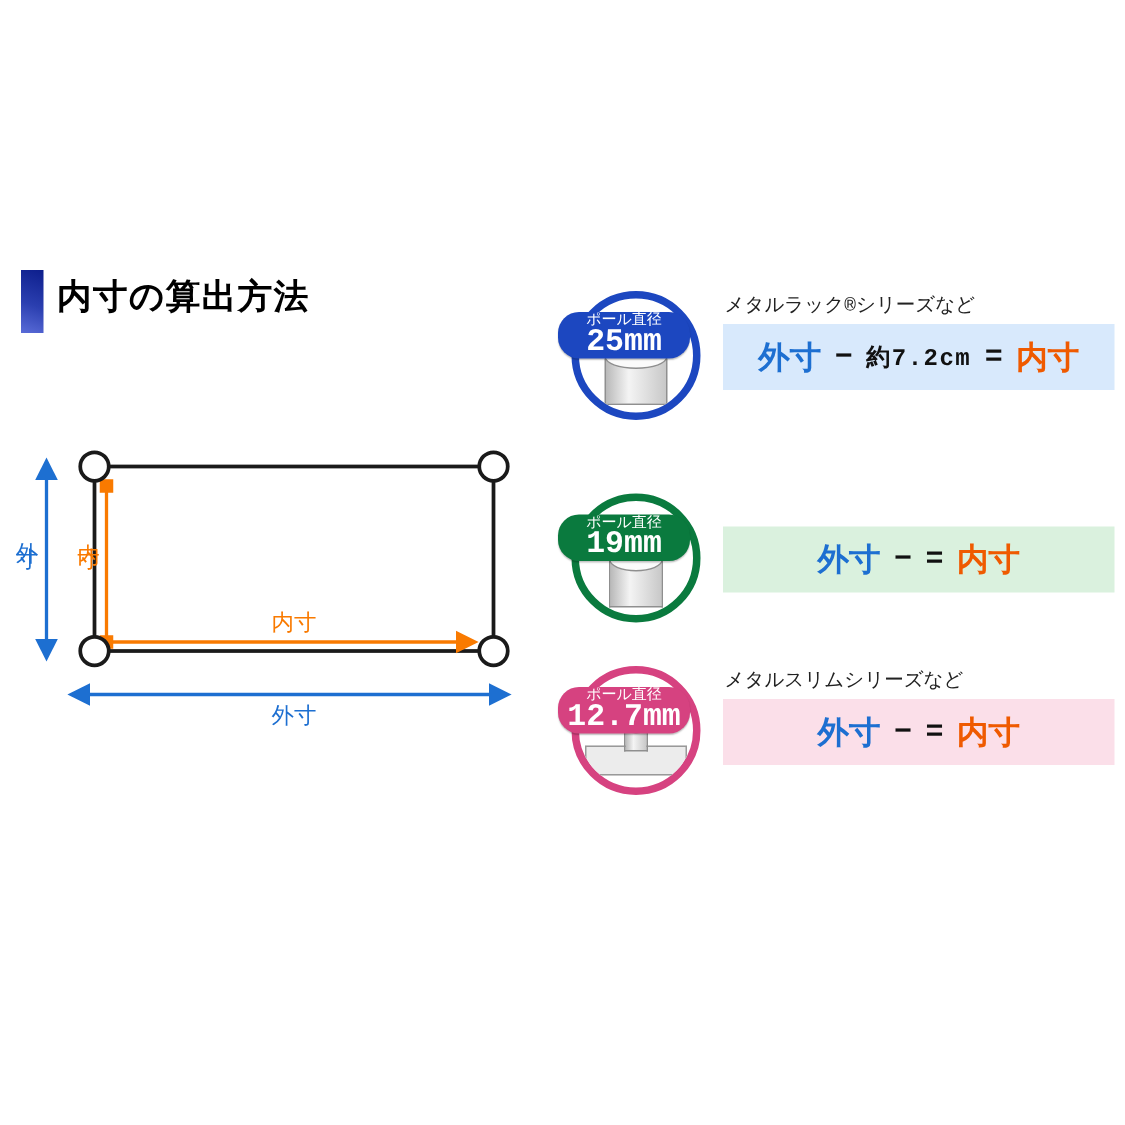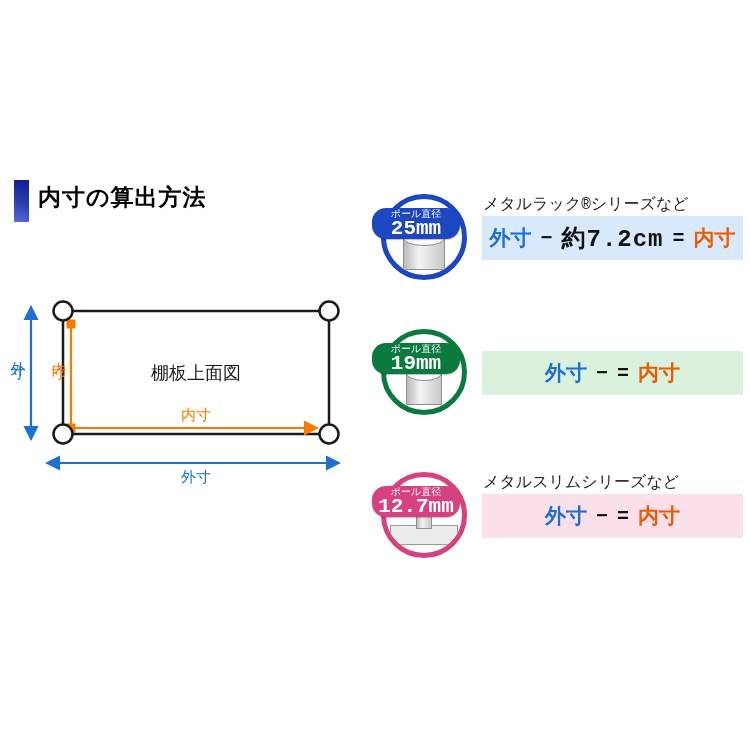--- a/index.html
+++ b/index.html
@@ -22,30 +22,30 @@
   .v{writing-mode:vertical-rl;text-orientation:upright;letter-spacing:3px;}
   .outer-left{left:6px;top:350px;color:#1d6fd1;font-size:15px;}
   .inner-left{left:47px;top:350px;color:#f97a00;font-size:15px;}
   .board{left:116px;top:361px;width:160px;text-align:center;font-size:18px;color:#1a1a1a;}
   .inner-bottom{left:156px;top:406px;width:80px;text-align:center;color:#f97a00;font-size:15px;}
   .outer-bottom{left:156px;top:468px;width:80px;text-align:center;color:#1d6fd1;font-size:15px;}
   
   .row{position:absolute;left:375px;width:372px;height:128px;}
   .row-1{top:188px;--accent:#1c47c0;--box:#d8e9fc;}
   .row-2{top:323px;--accent:#0a7a3e;--box:#daf1de;}
-  .row-3{top:466px;--accent:#d64280;--box:#fbdfe9;}
-  .series-label{position:absolute;left:108px;top:6px;font-size:16px;color:#222;white-space:nowrap;}
+  .row-3{top:438px;--accent:#d64280;--box:#fbdfe9;}
+  .series-label{position:absolute;left:108px;top:6px;font-size:13px;color:#222;white-space:nowrap;}
   .formula-box{
     position:absolute;left:107px;top:28px;width:261px;height:44px;background:var(--box);
     display:flex;align-items:center;justify-content:center;gap:9px;
     font-weight:bold;white-space:nowrap;
   }
   .f-outer{color:#1d6fd1;font-size:21px;}
   .f-op{color:#111;font-size:20px;}
-  .f-sub{color:#111;font-size:24px;letter-spacing:1px;}
+  .f-sub{color:#111;font-size:16px;letter-spacing:1px;}
   .f-inner{color:#ef5a00;font-size:21px;}
   
   .badge{position:absolute;left:6px;top:6px;width:86px;height:86px;}
   .badge-circle{
     position:absolute;inset:0;border-radius:50%;border:5px solid var(--accent);
     background:#fff;overflow:hidden;
   }
   .ribbon{
     position:absolute;left:-9px;top:14px;width:88px;background:var(--accent);color:#fff;
     text-align:center;padding:1px 0 2px;border-radius:14px;z-index:2;
@@ -87,21 +87,20 @@
     <circle cx="63" cy="311" r="9.5" fill="#fff" stroke="#1a1a1a" stroke-width="2.5"></circle>
     <circle cx="329" cy="311" r="9.5" fill="#fff" stroke="#1a1a1a" stroke-width="2.5"></circle>
     <circle cx="63" cy="434" r="9.5" fill="#fff" stroke="#1a1a1a" stroke-width="2.5"></circle>
     <circle cx="329" cy="434" r="9.5" fill="#fff" stroke="#1a1a1a" stroke-width="2.5"></circle>
     <line x1="31" y1="308" x2="31" y2="438" stroke="#1d6fd1" stroke-width="2.2" marker-start="url(#arrB)" marker-end="url(#arrB)"></line>
     <line x1="48" y1="463" x2="338" y2="463" stroke="#1d6fd1" stroke-width="2.2" marker-start="url(#arrB)" marker-end="url(#arrB)"></line>
   </svg>
 
   <div class="lbl v outer-left">外寸</div>
   <div class="lbl v inner-left">内寸</div>
-  <div class="lbl board">棚板上面図</div>
   <div class="lbl inner-bottom">内寸</div>
   <div class="lbl outer-bottom">外寸</div>
 
   <div class="row row-1">
     <div class="series-label">メタルラック®シリーズなど</div>
     <div class="badge">
       <div class="badge-circle">
         <div class="cyl">
           <div class="ctop"></div>
             <div class="cbody"></div>

